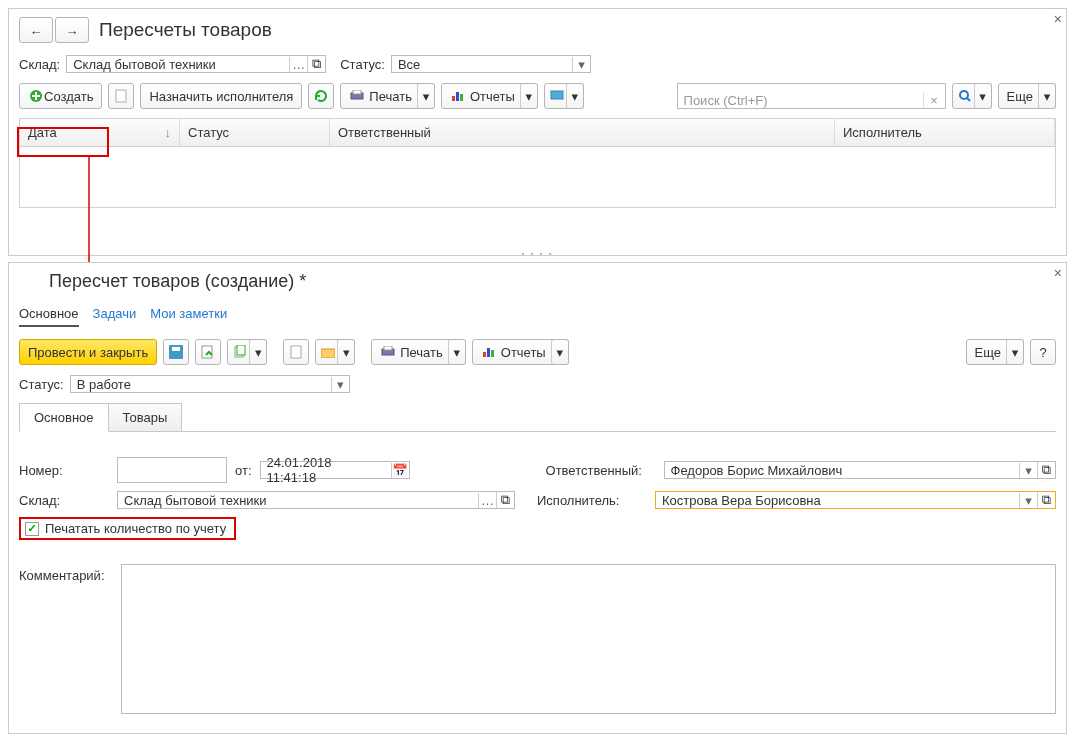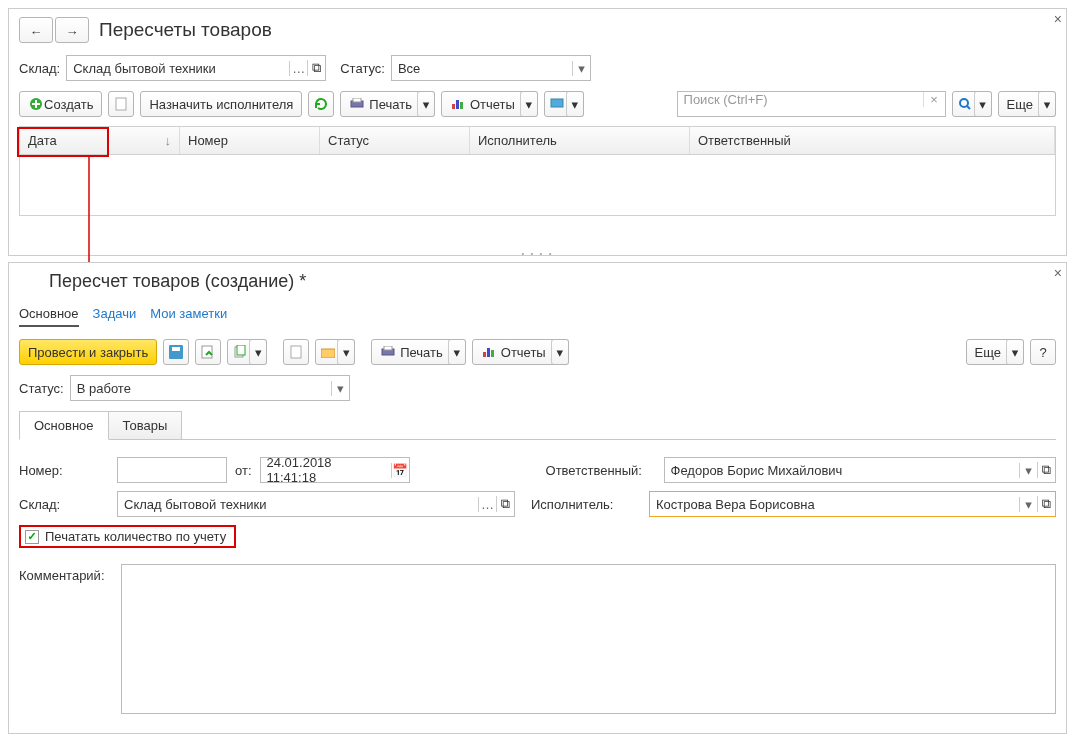--- a/index.html
+++ b/index.html
@@ -13,44 +13,44 @@
 .navbtns{display:flex;gap:2px}
 .btn{border:1px solid #b5b5b5;background:linear-gradient(#fff,#f4f4f4);border-radius:3px;height:26px;display:inline-flex;align-items:center;padding:0 8px;cursor:pointer;font-size:13px;white-space:nowrap}
 .btn.icon{padding:0;width:26px;justify-content:center}
 .btn.small{width:34px;padding:0;justify-content:center}
 .btn.split{border-left:1px solid #ccc;width:18px;padding:0;justify-content:center;margin-left:-4px}
 .btn.yellow{background:linear-gradient(#ffe766,#ffd000);border-color:#d4aa00;font-weight:normal}
 .row{display:flex;align-items:center;gap:6px;padding:4px 10px}
 .lbl{color:#333}
 .tb{display:flex;align-items:center;gap:6px;padding:6px 10px;flex-wrap:nowrap}
 .spacer{flex:1}
-.search{display:flex;align-items:flex-start;border:1px solid #bbb;height:26px;width:269px}
+.search{display:flex;align-items:flex-end;border:1px solid #bbb;height:26px;width:269px}
 .search input{border:none;outline:none;flex:1;padding:0 6px;font-size:13px}
 .search input::placeholder{color:#999}
 .search .clr{width:22px;text-align:center;color:#999;cursor:pointer;border-left:1px solid #ddd}
 .grid{margin:3px 10px;border:1px solid #d0d0d0}
 .grid-hd{display:flex;background:linear-gradient(#fcfcfc,#efefef);border-bottom:1px solid #d0d0d0}
 .gh{padding:6px 8px;border-right:1px solid #ddd;display:flex;align-items:center;gap:6px}
 .grid-body{height:60px;background:#fff}
 .hint{padding:4px 10px;color:#444}
 .hl-red{position:absolute;border:2px solid #d00;pointer-events:none}
 .arrow{position:absolute;pointer-events:none}
 .tabs{display:flex;gap:14px;padding:6px 10px}
 .tabs a{color:#2079c9;text-decoration:none;cursor:pointer}
 .tabs a.act{color:#333;border-bottom:2px solid #555;padding-bottom:4px}
 .subtabs{display:flex;padding:0 10px;margin-top:6px}
 .st{border:1px solid #c7c7c7;border-bottom:none;padding:6px 14px;background:linear-gradient(#fbfbfb,#eee);cursor:pointer;margin-right:-1px}
 .st.act{background:#fff;border-bottom:1px solid #fff;position:relative;z-index:2}
 .subtabs-line{border-bottom:1px solid #c7c7c7;margin:0 10px;position:relative;top:-1px}
-.form{padding:16px 10px}
+.form{padding:24px 10px}
 .frow{display:flex;align-items:center;gap:8px;margin-bottom:8px}
 .flbl{width:90px}
 .flbl.w{width:110px}
 .fval{border:1px solid #bbb;background:#fff;height:26px;padding:0 6px;display:flex;align-items:center}
-.sel{border:1px solid #bbb;height:26px;background:#fff;display:flex;align-items:center;padding:0}
+.sel{border:1px solid #bbb;height:18px;background:#fff;display:flex;align-items:center;padding:0}
 .sel span{flex:1;padding:0 6px}
 .sel .dd{width:18px;border-left:1px solid #ccc;text-align:center;color:#666;cursor:pointer}
 .sel .sq{width:18px;border-left:1px solid #ccc;text-align:center;cursor:pointer}
 .sel.orange{border:1px solid #f5a623}
 .chk{display:flex;align-items:center;gap:6px;padding:4px 6px}
 .chkbox{width:14px;height:14px;border:1px solid #999;background:#fff;display:inline-flex;align-items:center;justify-content:center;color:#0a0;font-size:11px;font-weight:bold}
 .comment{display:flex;gap:12px;padding:0 10px}
 .comment textarea{flex:1;border:1px solid #bbb;height:150px;padding:4px;resize:none;outline:none;font-family:inherit}
 .ico{display:inline-flex;width:16px;height:16px;align-items:center;justify-content:center}
 svg{display:block}
@@ -167,24 +167,23 @@
       <button class="btn split">▾</button>
     </div>
   </div>
 
   <div class="grid">
     <div class="grid-hd">
       <div class="gh" style="width:160px">
           <span>Дата</span>
           <span style="margin-left:auto;color:#888">↓</span>
         </div>
-      <div class="gh" style="width:140px">Номер</div>
       <div class="gh" style="width:150px">Статус</div>
+      <div class="gh" style="flex:1">Ответственный</div>
       <div class="gh" style="width:220px">Исполнитель</div>
-      <div class="gh" style="flex:1">Ответственный</div>
     </div>
     <div class="grid-body"></div>
   </div>
   <div class="grip">
       <span>• • • •</span>
     </div>
 
   <div class="hl-red" style="left:8px;top:118px;width:92px;height:30px"></div>
   <svg class="arrow" style="left:70px;top:148px;width:30px;height:130px">
     <line x1="10" y1="0" x2="10" y2="120" stroke="#d00" stroke-width="1.5"></line>
@@ -314,21 +313,21 @@
         <div class="sq">⧉</div>
       </div>
     </div>
     <div class="frow">
       <div class="flbl">Склад:</div>
       <div class="sel" style="width:398px">
         <span>Склад бытовой техники</span>
         <div class="dd">…</div>
         <div class="sq">⧉</div>
       </div>
-      <div class="flbl w" style="margin-left:8px">Исполнитель:</div>
+      <div class="flbl w" style="margin-left:14px">Исполнитель:</div>
       <div class="sel orange" style="flex:1">
         <span>Кострова Вера Борисовна</span>
         <div class="dd">▾</div>
         <div class="sq">⧉</div>
       </div>
     </div>
     <div style="position:relative;display:inline-block">
       <div class="chk">
         <span class="chkbox">✓</span>
         <span>Печатать количество по учету</span>

